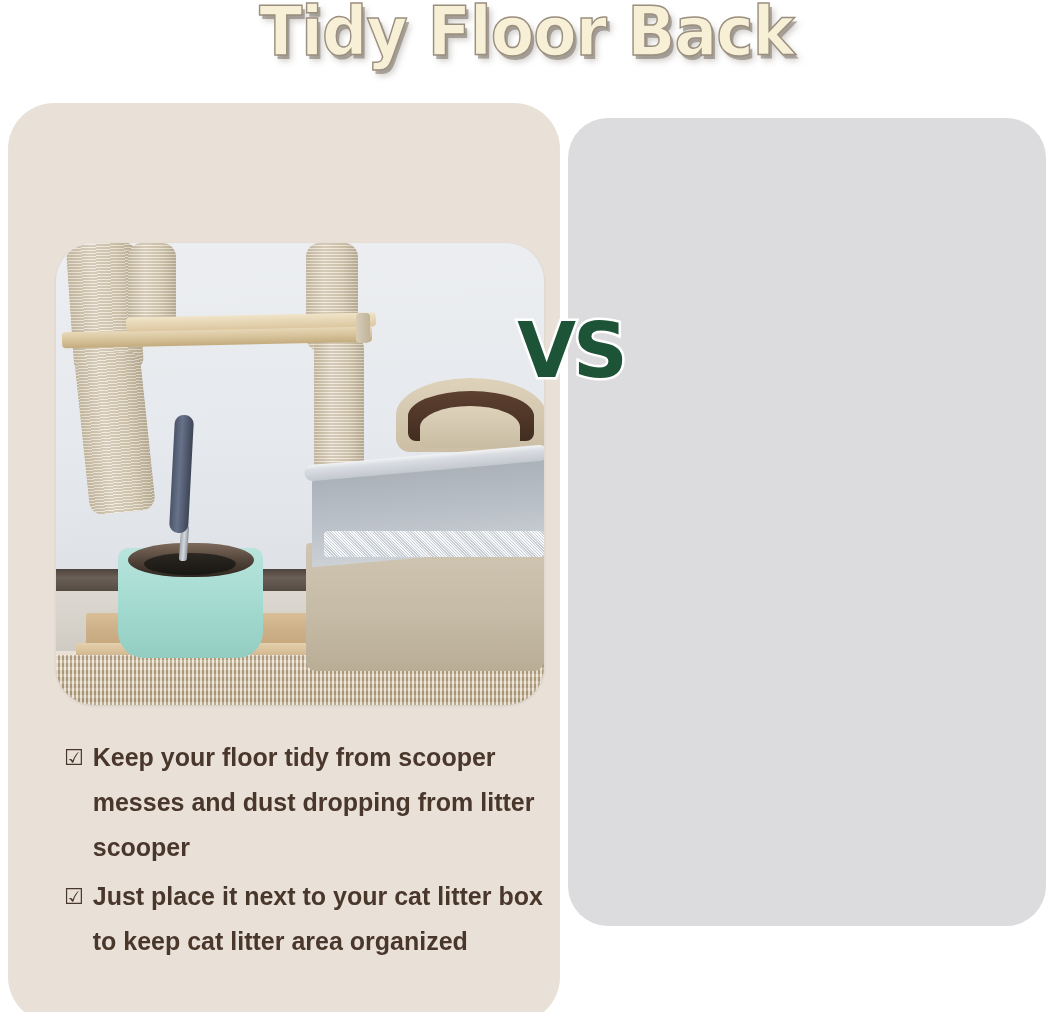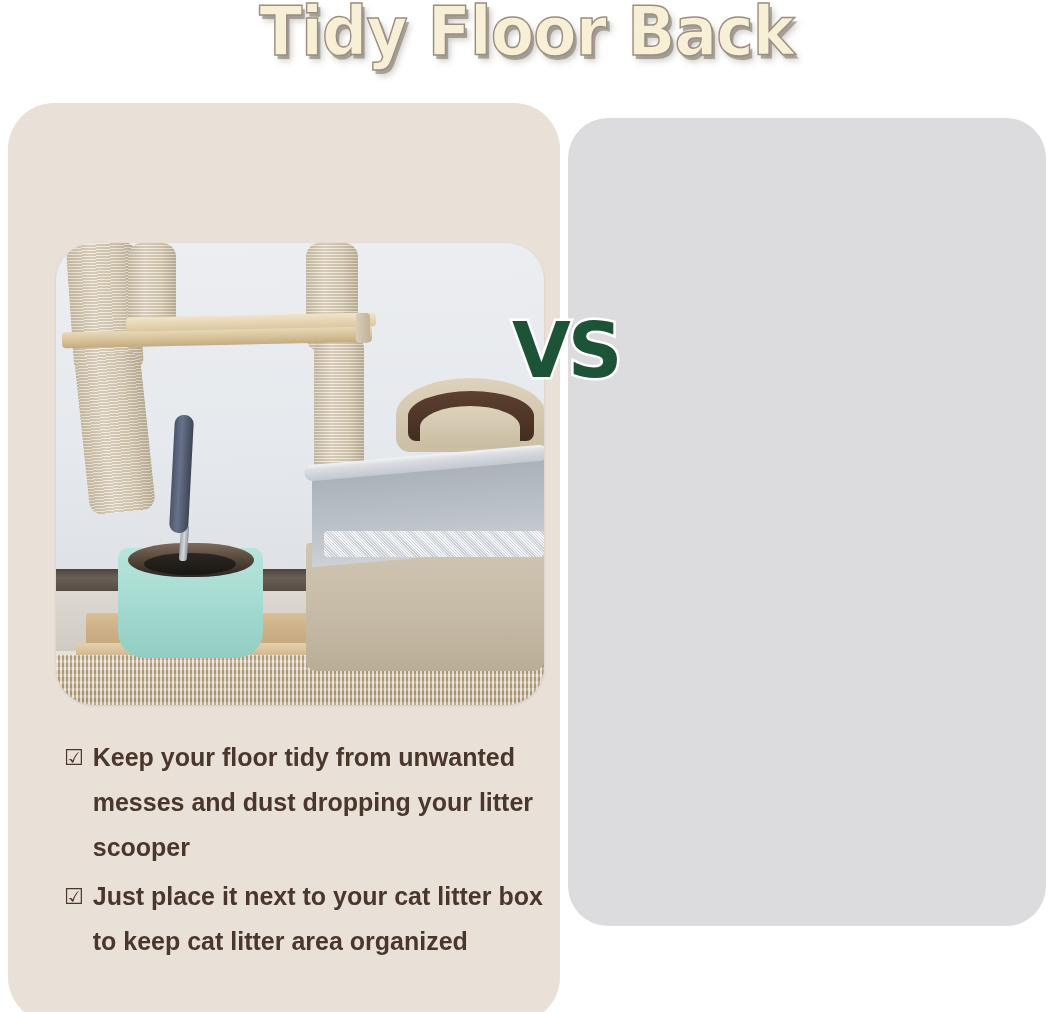--- a/index.html
+++ b/index.html
@@ -174,21 +174,21 @@
     position: absolute;
     left: 512px;
     top: 306px;
     width: 118px;
     height: 90px;
     z-index: 40;
     font-family: "DejaVu Sans", sans-serif;
     font-weight: bold;
     font-size: 76px;
     line-height: 90px;
-    text-align: left;
+    text-align: center;
     color: #1d5336;
     -webkit-text-stroke: 5px #ffffff;
     paint-order: stroke fill;
     letter-spacing: -3px;
     text-shadow: 0 0 1px #ffffff;
   }
 
   
   .bullets {
     position: absolute;
@@ -269,21 +269,21 @@
       <div style="position:absolute;left:88px;top:310px;width:92px;height:22px;background:linear-gradient(180deg,#2b2722,#191713);border-radius:50%;"></div>
 
       <div class="shaft" style="left:124px;top:282px;width:8px;height:36px;border-radius:3px;transform:rotate(4deg);"></div>
       <div class="handle" style="left:116px;top:172px;width:19px;height:118px;transform:rotate(3deg);"></div>
     </div>
   </div>
 
   <div class="bullets" id="bullets-left">
     <div class="bullet">
       <span class="bullet-mark">☑</span>
-      <span class="bullet-text">Keep your floor tidy from unwanted messes and dust dropping your litter scooper</span>
+      <span class="bullet-text">Keep your floor tidy from scooper messes and dust dropping from litter scooper</span>
     </div>
     <div class="bullet">
       <span class="bullet-mark">☑</span>
       <span class="bullet-text">Just place it next to your cat litter box to keep cat litter area organized</span>
     </div>
   </div>
 </div>
 
 <div class="panel" id="panel-right">
 

